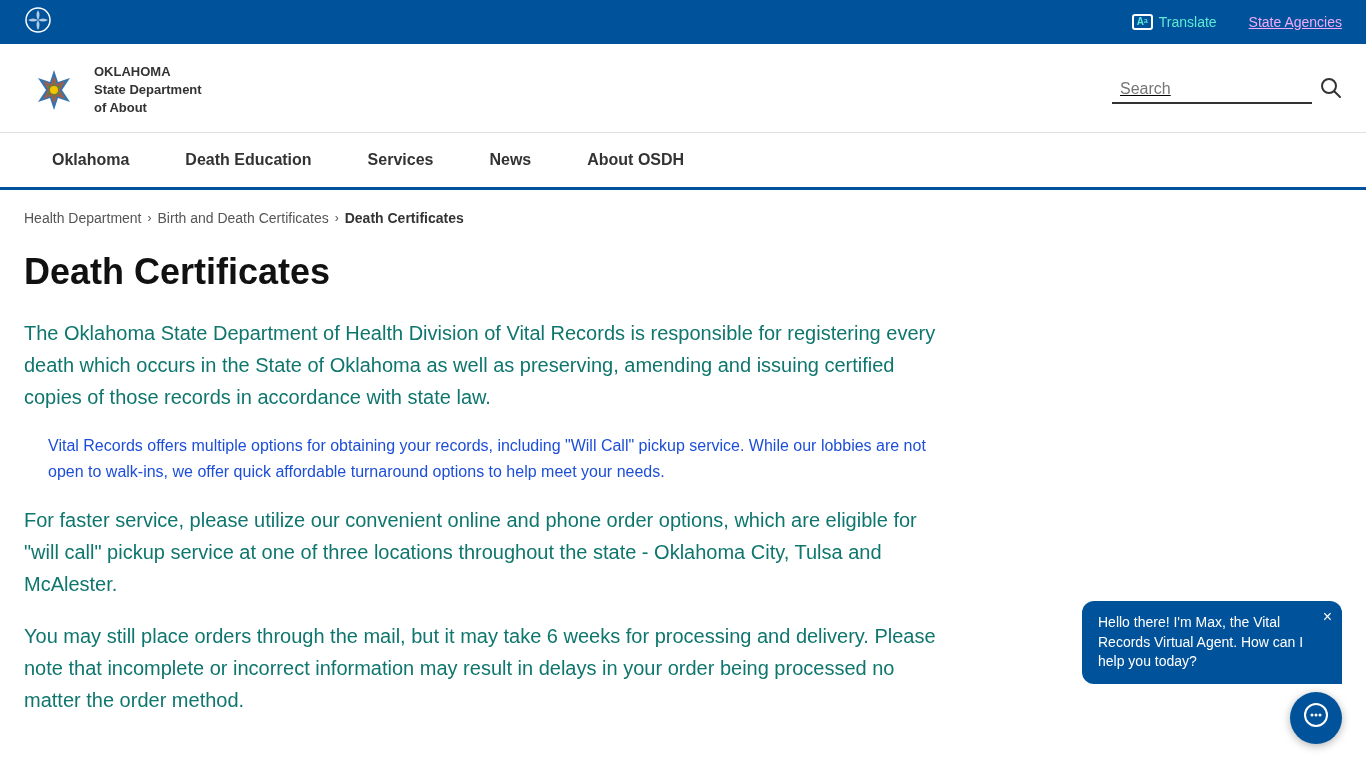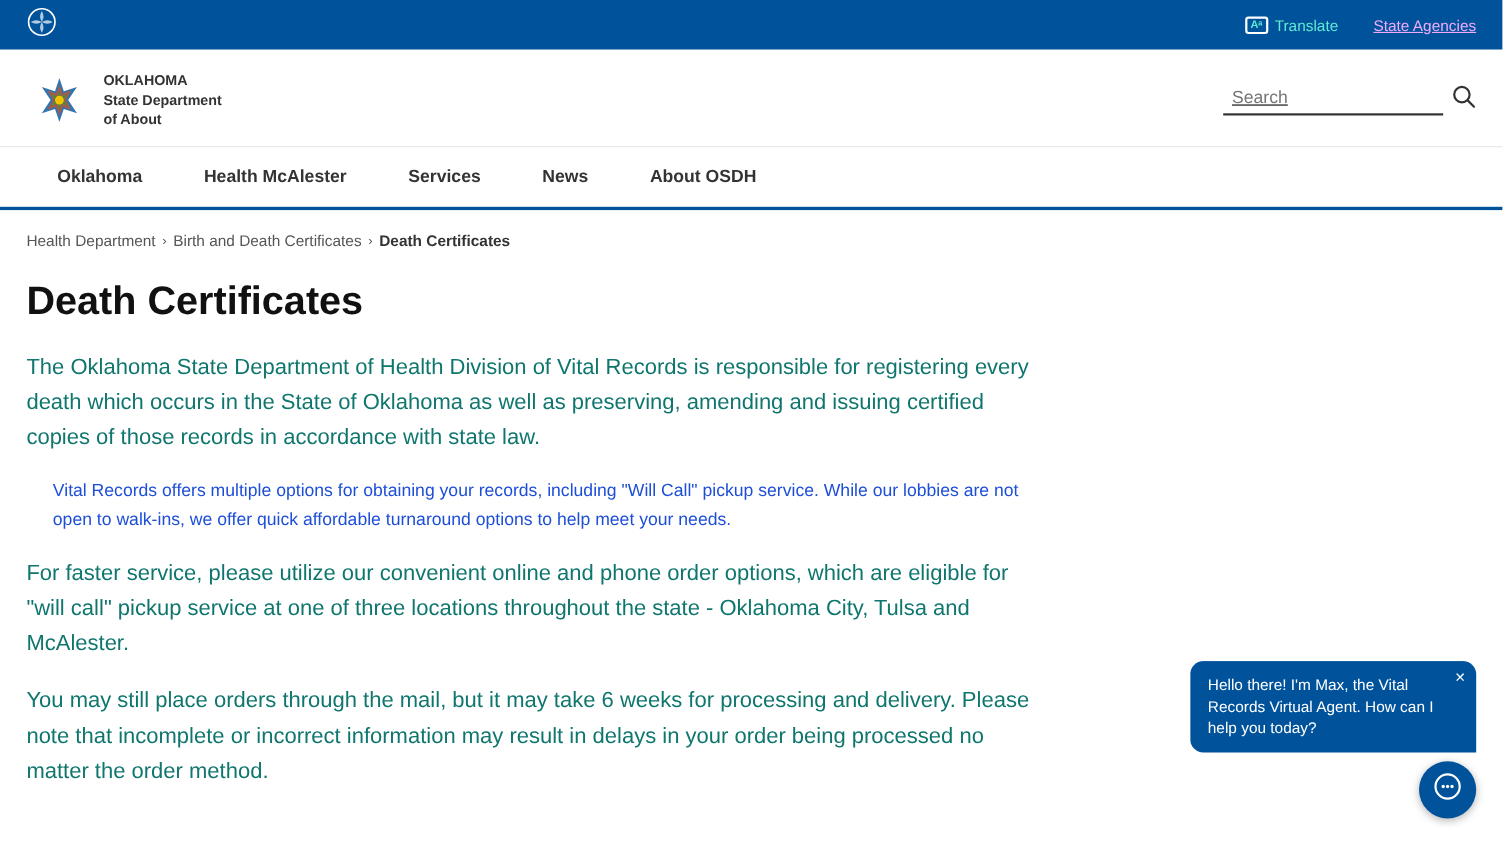--- a/index.html
+++ b/index.html
@@ -202,21 +202,21 @@
       <svg width="22" height="22" viewBox="0 0 22 22" fill="none" xmlns="http://www.w3.org/2000/svg">
         <circle cx="9" cy="9" r="7" stroke="#333" stroke-width="2"></circle>
         <line x1="14.5" y1="14.5" x2="20" y2="20" stroke="#333" stroke-width="2" stroke-linecap="round"></line>
       </svg>
     </button>
   </div>
 </div>
 
 <nav class="nav">
   <a class="nav-item">Oklahoma</a>
-  <a class="nav-item">Health McAlester</a>
+  <a class="nav-item">Death Education</a>
   <a class="nav-item">Services</a>
   <a class="nav-item">News</a>
   <a class="nav-item">About OSDH</a>
 </nav>
 
 <div class="breadcrumb">
   <a class="breadcrumb-link">Health Department</a>
   <span class="breadcrumb-separator">›</span>
   <a class="breadcrumb-link">Birth and Death Certificates</a>
   <span class="breadcrumb-separator">›</span>

